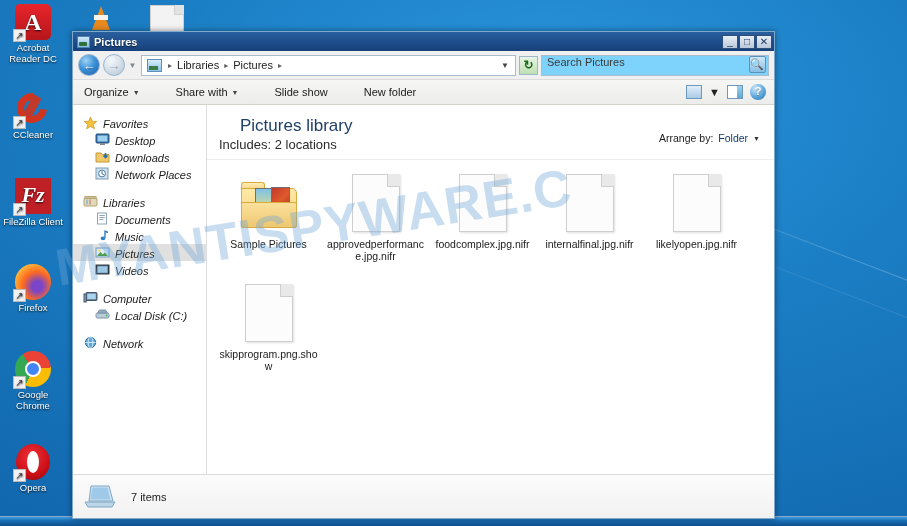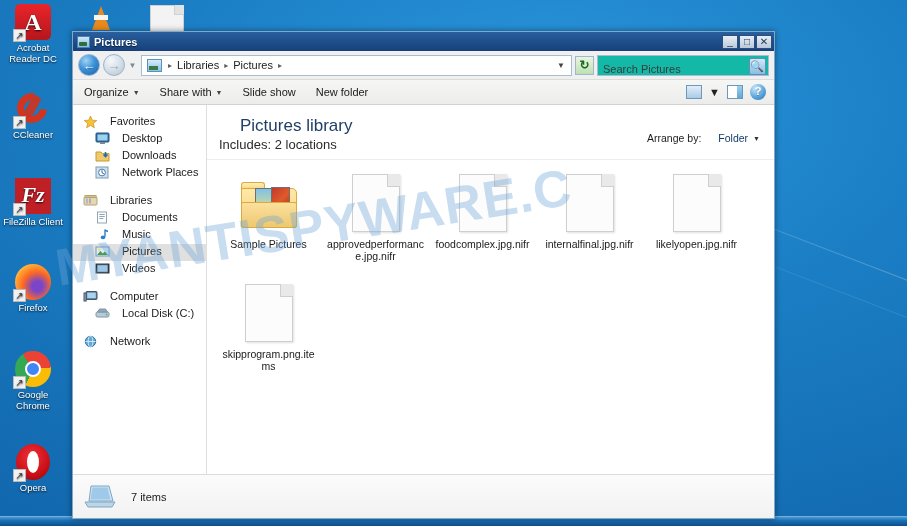--- a/index.html
+++ b/index.html
@@ -137,38 +137,38 @@
   #crumbbar .crumb { padding:0 2px; }
   #crumbbar .sep { color:#5b5b5b; font-size:8px; padding:0 3px; }
   #crumbbar .tail-caret { margin-left:auto; color:#444; font-size:8px; padding-right:3px;}
   .refreshbtn {
     width:19px; height:19px; border:1px solid #9fb8cc;
     background:linear-gradient(180deg,#e9f5e5,#bfe0b3);
     display:flex; align-items:center; justify-content:center;
     color:#1c6b1c; font-size:12px; font-weight:bold;
   }
   #searchbox {
-    width:172px; height:21px; background:#14b8a6; border:1px solid #a9bdd0;
-    display:flex; align-items:flex-end; padding:0 2px 0 5px;
+    width:228px; height:21px; background:#7dd3fc; border:1px solid #a9bdd0;
+    display:flex; align-items:flex-start; padding:0 2px 0 5px;
     font-size:11px; color:#3a3a3a;
   }
   #searchbox .mag {
     margin-left:auto; width:17px; height:17px;
     background:linear-gradient(180deg,#cfe8fa,#86bee4);
     border:1px solid #5d90bb; border-radius:2px;
     display:flex; align-items:center; justify-content:center;
     color:#16527e; font-size:11px;
   }
 
   
   #commandbar {
     height:25px;
     background:linear-gradient(180deg,#f6f6f4 0%, #ececea 100%);
     border-bottom:1px solid #d4d2cd;
-    display:flex; align-items:center; padding:0 8px; gap:14px;
+    display:flex; align-items:center; padding:0 8px; gap:30px;
     font-size:11px; color:#20201f;
   }
   .cmd { display:flex; align-items:center; gap:4px; padding:2px 3px; }
   .cmd .dn { font-size:7px; color:#444; }
   #cmd-right { margin-left:auto; display:flex; align-items:center; gap:7px; }
   .cmdicon {
     width:16px; height:14px;
     background:linear-gradient(180deg,#e2eef8,#a9cbe6);
     border:1px solid #6d97bb;
   }
@@ -189,39 +189,39 @@
   
   #winbody { flex:1; display:flex; min-height:0; background:#fff; }
   #navpane {
     width:134px; background:#fff;
     border-right:1px solid #dedede;
     padding:9px 0 0 0; font-size:11px; color:#1b1b1b;
     overflow:hidden;
   }
   .nav-group { margin-bottom:11px; }
   .nav-row {
-    display:flex; align-items:flex-start; gap:12px;
-    padding:1px 4px 1px 10px; height:17px; white-space:nowrap;
+    display:flex; align-items:flex-end; gap:5px;
+    padding:1px 4px 1px 10px; height:17px; white-space:nowrap;font-style:italic;
   }
   .nav-row.child { padding-left:22px; }
   .nav-row.selected { background:#e0e0e0; }
   .nav-ico { width:15px; height:14px; flex:none; position:relative; }
 
   #content { flex:1; display:flex; flex-direction:column; min-width:0; background:#fff;}
   #lib-header {
     padding:11px 14px 7px 12px; display:flex; align-items:flex-start;
     border-bottom:1px solid #ededed;
   }
   #lib-title { font-size:17px; color:#1f3f66; font-weight:normal; line-height:19px;margin-left:21px; }
   #lib-sub { font-size:13px; color:#2a2a2a; margin-top:2px; }
   #arrange {
     margin-left:auto; display:flex; align-items:center; gap:5px;
     font-size:10.5px; color:#1b1b1b; padding-top:16px;
   }
-  #arrange .val { color:#133d68;margin-left:12px; }
+  #arrange .val { color:#133d68; }
   #arrange .dn { font-size:7px; color:#333; }
 
   #filegrid {
     flex:1; padding:8px 0 0 8px;
     display:flex; flex-wrap:wrap; align-content:flex-start;
     overflow:hidden;
   }
   .file-item {
     width:107px; margin:0 0 16px 0; padding:4px 4px 0 4px;
     display:flex; flex-direction:column; align-items:center;
@@ -639,21 +639,21 @@
           <div class="file-ico">
               <div class="doc"></div>
             </div>
           <div class="file-name">likelyopen.jpg.nifr</div>
         </div>
 
         <div class="file-item">
           <div class="file-ico">
               <div class="doc"></div>
             </div>
-          <div class="file-name">skipprogram.png.items</div>
+          <div class="file-name">skipprogram.png.show</div>
         </div>
 
 
       </div>
     </div>
   </div>
 
   <div id="statusbar">
     <div id="status-ico">
       <svg width="34" height="28" viewBox="0 0 34 28">

